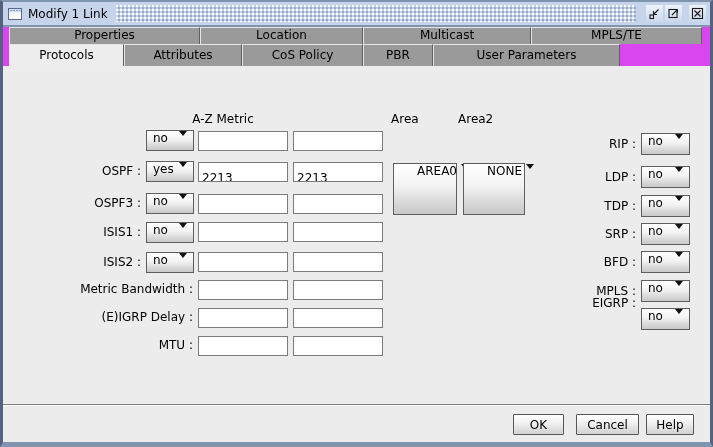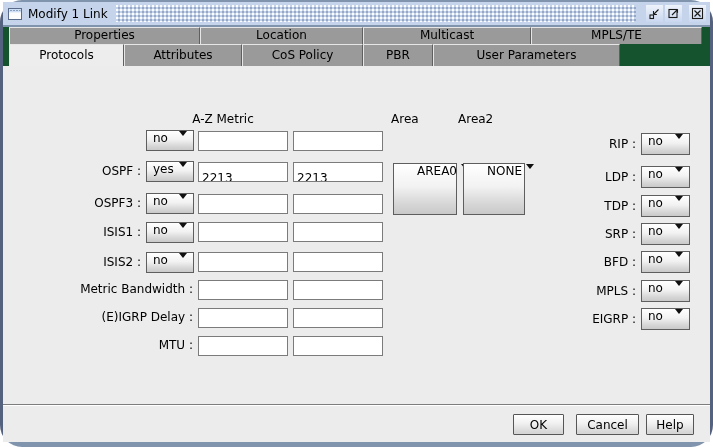--- a/index.html
+++ b/index.html
@@ -4,21 +4,21 @@
 <style>
   * { margin:0; padding:0; box-sizing:border-box; }
   html,body { width:713px; height:447px; }
   body { font-family:"DejaVu Sans","Liberation Sans",sans-serif; font-size:12px; color:#000; background:#fff; }
 
   .window {
     width:713px; height:447px;
     border-left:3px solid #55627f; border-right:3px solid #55627f;
     border-top:2px solid #8094ae; border-bottom:5px solid #8094ae;
     background:#ececec;
-    display:flex; flex-direction:column;border-radius:22px;
+    display:flex; flex-direction:column;
   }
 
   
   .titlebar {
     height:25px; flex:0 0 25px;
     background:#c6d4eb;
     border-bottom:2px solid #8094ae;
     display:flex; align-items:center; padding:0 4px;
   }
   .titlebar .win-icon { width:16px; height:16px; margin-right:5px; flex:0 0 auto; }
@@ -33,21 +33,21 @@
   }
   .wbtn {
     width:17px; height:17px; margin-left:2px; flex:0 0 auto;
     display:flex; align-items:center; justify-content:center;
     background:linear-gradient(#eef3fb,#c9d7ef); cursor:default;
   }
   .wbtn.close { margin-left:7px; }
   .wbtn svg { display:block; }
 
   
-  .tabs { padding-left:6px; background:#14532d; }
+  .tabs { padding-left:6px; background:#d946ef; }
   .tabrow { display:flex; }
   .tab {
     background:#9a9a9a; color:#000; text-align:center; overflow:hidden;
     border-top:1px solid #e6e6e6; border-left:1px solid #e6e6e6; border-right:1px solid #5f5f5f;
     white-space:nowrap;
   }
   .tabrow.r1 .tab { height:17px; line-height:15px; }
   .tabrow.r2 .tab { height:22px; line-height:20px; }
   .tab.selected { background:#ededed; position:relative; z-index:2; }
 
@@ -237,21 +237,21 @@
       <span class="cval">no</span>
       <span class="arrow"></span>
     </div>
 
     <div class="flabel" style="left:448px; top:218px; width:185px">MPLS :</div>
     <div class="combo rt" style="left:638px; top:214px">
       <span class="cval">no</span>
       <span class="arrow"></span>
     </div>
 
-    <div class="flabel" style="left:448px; top:246px; width:185px">EIGRP :</div>
+    <div class="flabel" style="left:448px; top:230px; width:185px">EIGRP :</div>
     <div class="combo rt" style="left:638px; top:242px">
       <span class="cval">no</span>
       <span class="arrow"></span>
     </div>
 
   </div>
 
   <div class="divider"></div>
   <div class="buttonbar">
     <button class="btn" style="left:510px; width:51px">OK</button>

